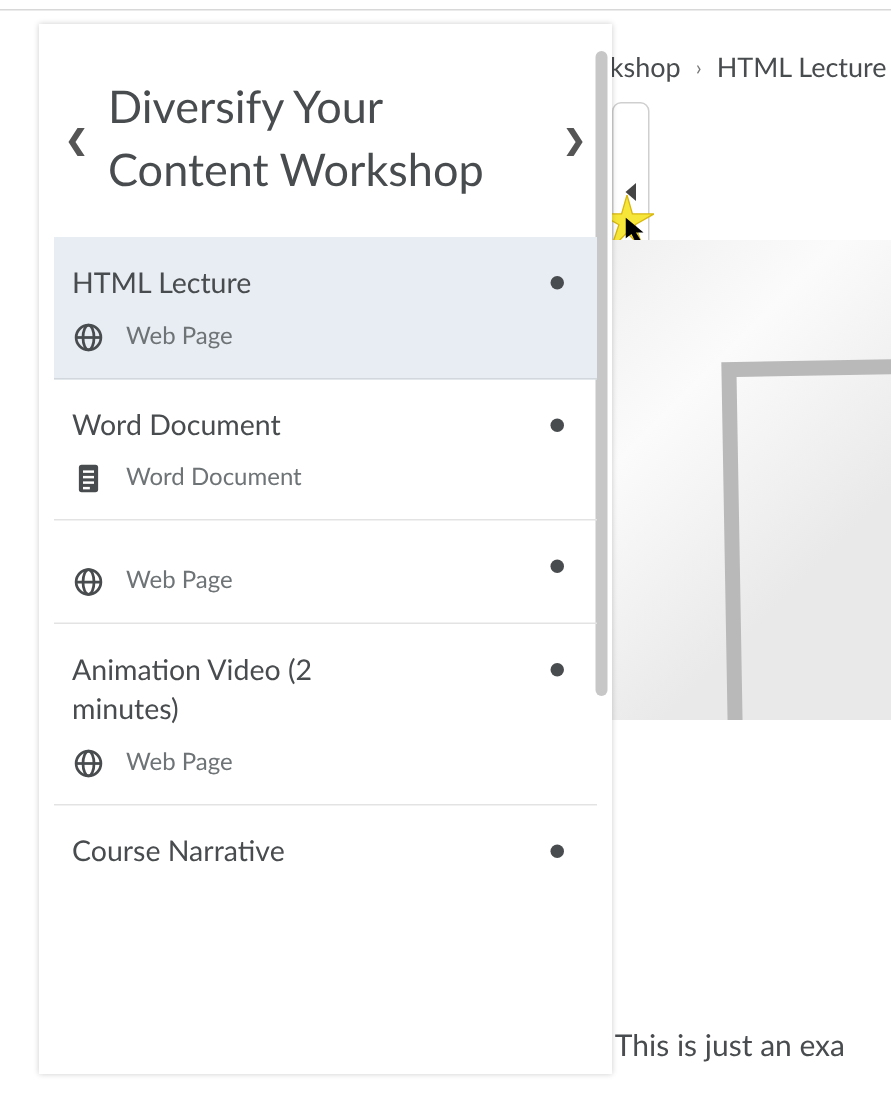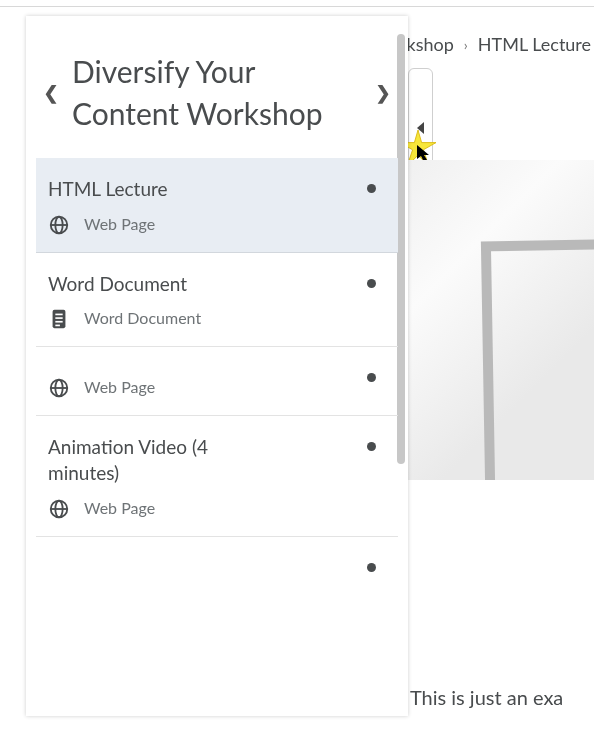--- a/index.html
+++ b/index.html
@@ -301,32 +301,33 @@
                 <ellipse cx="12" cy="12" rx="4" ry="9" fill="none" stroke="#494c4e" stroke-width="2"></ellipse>
                 <line x1="3" y1="12" x2="21" y2="12" stroke="#494c4e" stroke-width="2"></line>
               </svg>
           </span>
           <span>Web Page</span>
         </div>
       </div>
 
       <div class="item">
         <div class="dot"></div>
-        <div class="item-title">Animation Video (4 minutes)</div>
+        <div class="item-title">Animation Video (2 minutes)</div>
         <div class="item-sub">
           <span class="icon">
             <svg viewBox="0 0 24 24">
                 <circle cx="12" cy="12" r="9" fill="none" stroke="#494c4e" stroke-width="2"></circle>
                 <ellipse cx="12" cy="12" rx="4" ry="9" fill="none" stroke="#494c4e" stroke-width="2"></ellipse>
                 <line x1="3" y1="12" x2="21" y2="12" stroke="#494c4e" stroke-width="2"></line>
               </svg>
           </span>
           <span>Web Page</span>
         </div>
       </div>
 
       <div class="item" style="border-bottom:none; padding-bottom:30px;">
         <div class="dot"></div>
+        <div class="item-title">Course Narrative</div>
       </div>
 
     </div>
   </div>
 </div>
 
 </body></html>

